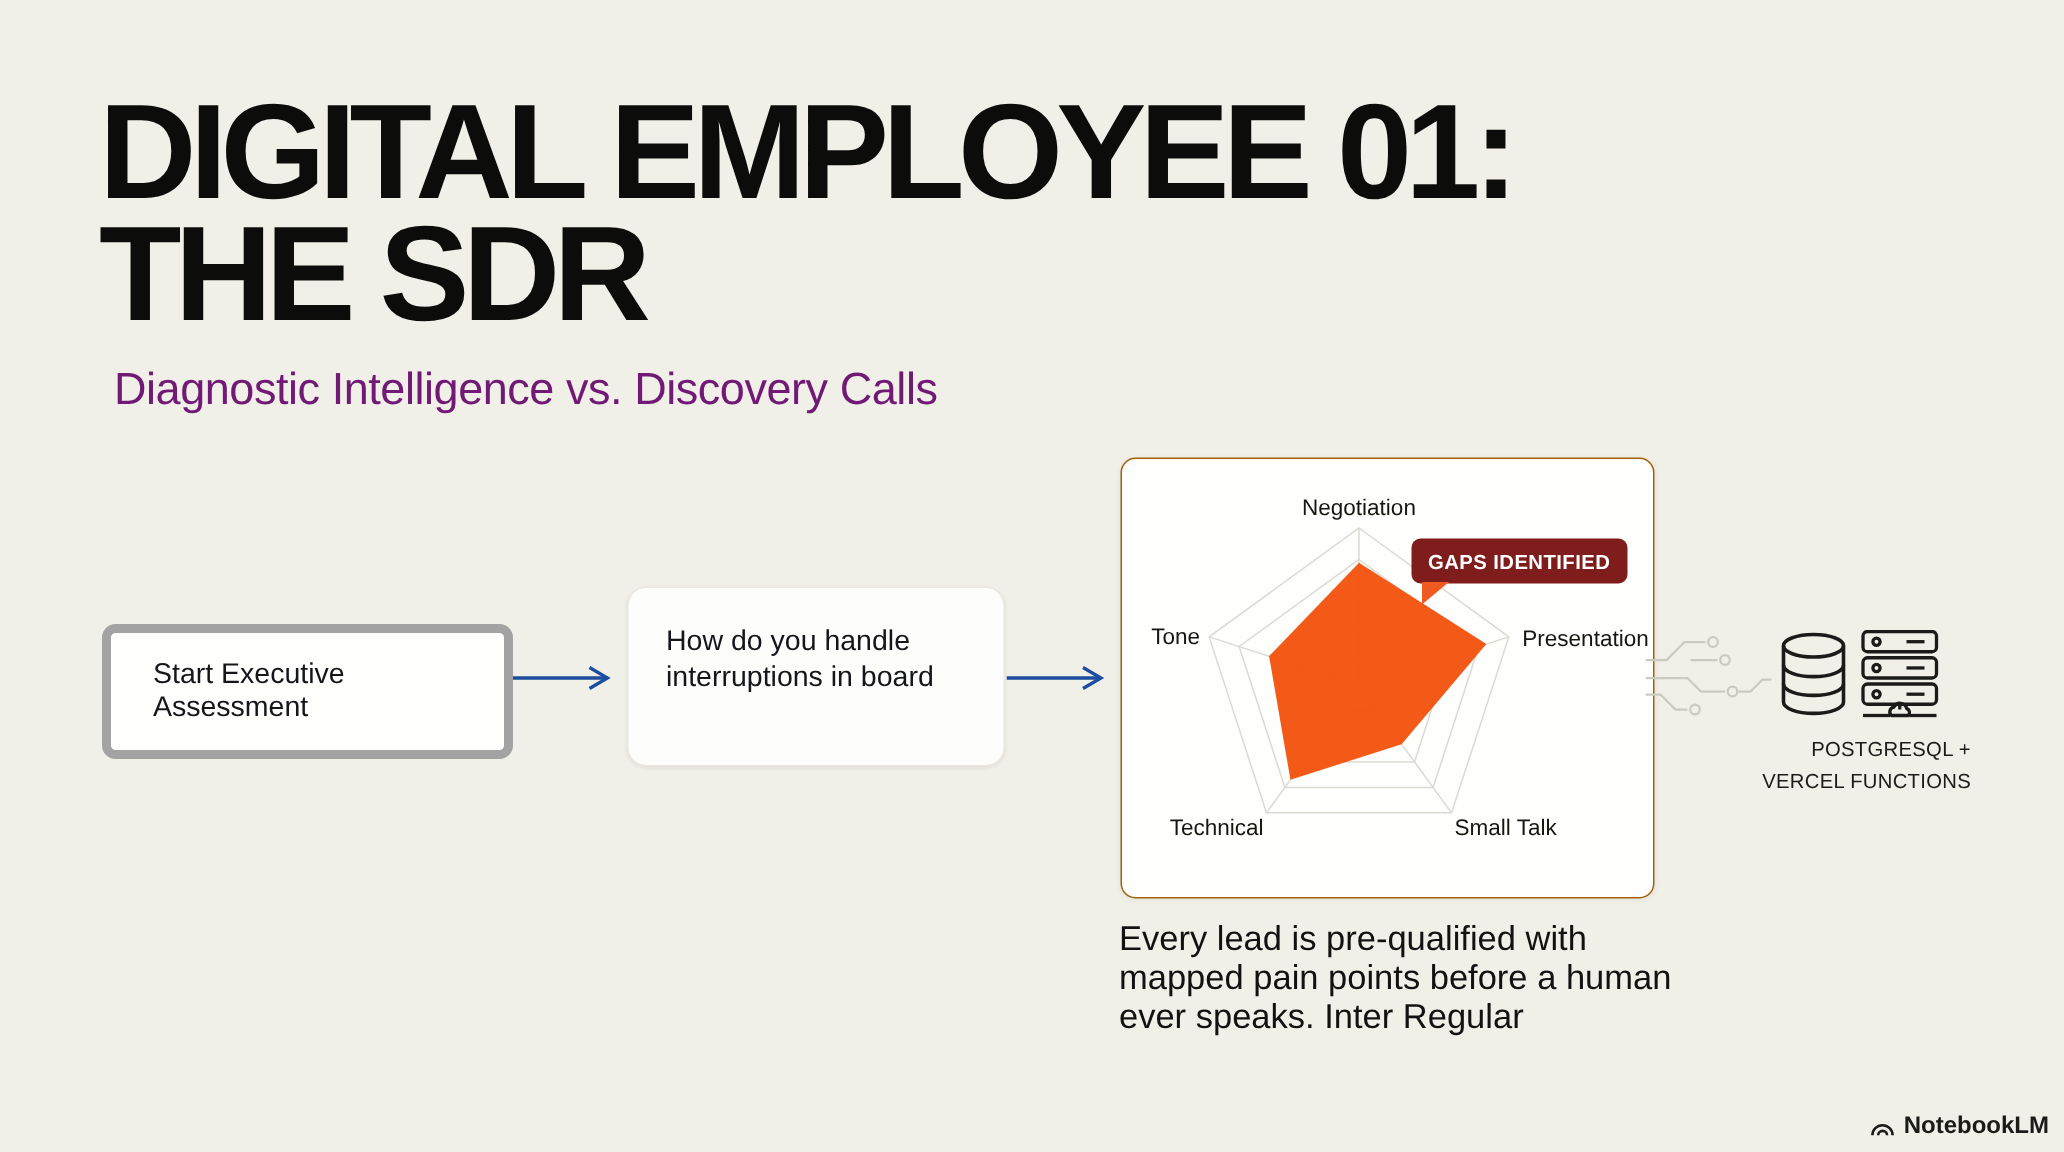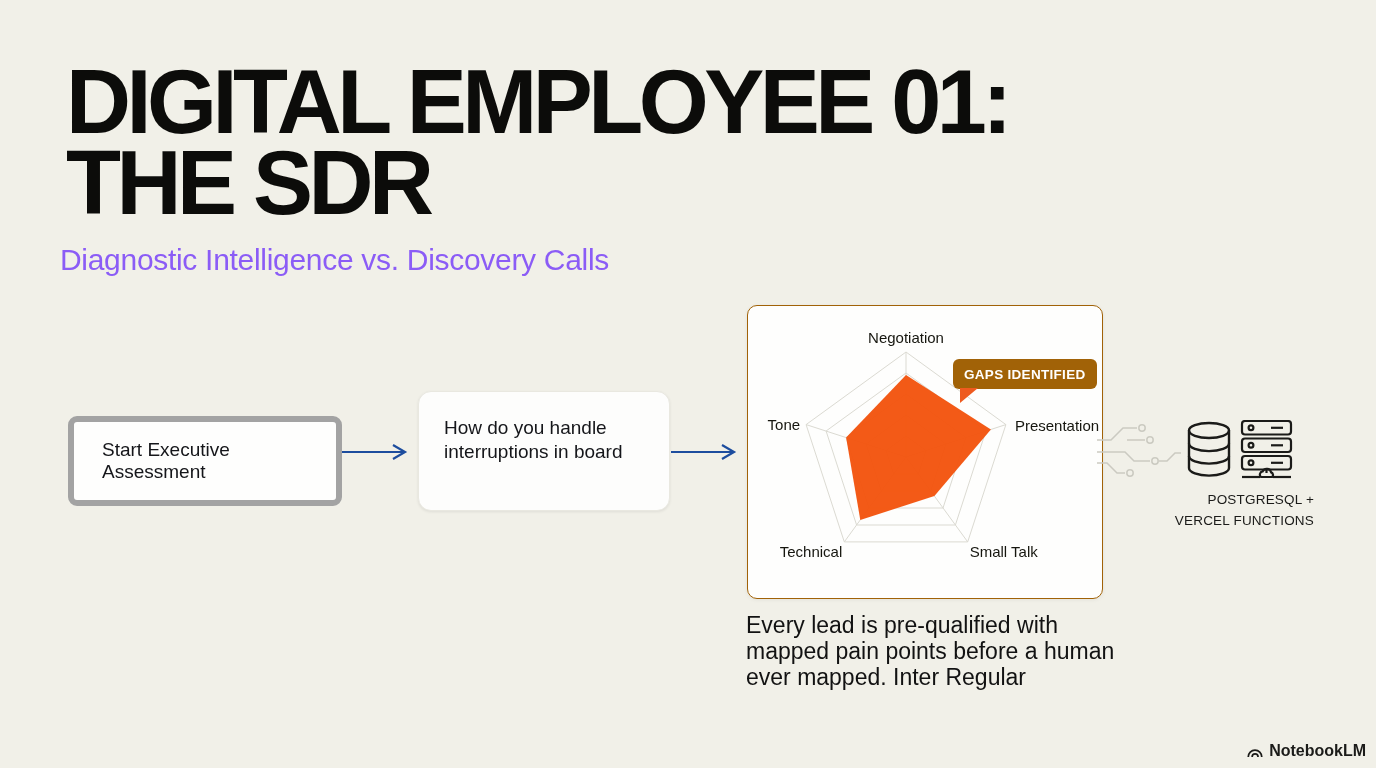--- a/index.html
+++ b/index.html
@@ -7,22 +7,22 @@
     position:relative; width:1376px; height:768px;
     background:#F1F0E8; overflow:hidden;
     font-family:"Liberation Sans", sans-serif; color:#141413;
   }
   .title{
     position:absolute; left:66px; top:62px;
     font-size:90px; line-height:81px; font-weight:800;
     letter-spacing:-4.5px; color:#0C0C0A; white-space:nowrap;
   }
   .subtitle{
-    position:absolute; left:60px; top:243px;
-    font-size:30px; letter-spacing:-0.3px; color:#8b5cf6;
+    position:absolute; left:76px; top:243px;
+    font-size:30px; letter-spacing:-0.3px; color:#701a75;
   }
   .start-btn{
     position:absolute; left:68px; top:416px; width:274px; height:90px;
     box-sizing:border-box; background:#FEFEFD;
     border:6px solid #a3a3a3; border-radius:9px;
     display:flex; align-items:center; justify-content:center;
     font-size:19px; color:#15161A; cursor:pointer;padding-left:28px;
   }
   .arrow{ position:absolute; width:72px; height:18px; }
   .arrow-1{ left:342px; top:443px; }
@@ -34,23 +34,23 @@
     padding:24px 18px 0 25px; font-size:19px; line-height:24px; color:#15161A;
   }
   .radar-card{
     position:absolute; left:747px; top:305px; width:354px; height:292px;
     background:#FEFEFD; border:1px solid #a16207; border-radius:10px;
     box-shadow:0 1px 4px rgba(0,0,0,0.06);
   }
   .radar-card svg{ position:absolute; left:0; top:0; }
   .badge{
     position:absolute; left:193px; top:53px; height:30px;
-    background:#a16207; color:#FFFFFF; border-radius:6px;
+    background:#7f1d1d; color:#FFFFFF; border-radius:6px;
     display:flex; align-items:center; padding:0 11px;
-    font-size:13.5px; font-weight:700; letter-spacing:0.3px; white-space:nowrap;margin-left:12px;
+    font-size:13.5px; font-weight:700; letter-spacing:0.3px; white-space:nowrap;
   }
   .badge::after{
     content:""; position:absolute; left:7px; bottom:-14px; width:0; height:0;
     border-top:15px solid #EE5A1F; border-right:18px solid transparent;
   }
   .circuit{ position:absolute; left:1097px; top:418px; }
   .db-icon{ position:absolute; left:1186px; top:421px; }
   .server-icon{ position:absolute; left:1240px; top:420px; }
   .stack-label{
     position:absolute; left:1164px; top:489px; width:150px;
@@ -164,21 +164,21 @@
   </svg>
 
   <div class="stack-label">
     <div>POSTGRESQL +</div>
     <div>VERCEL FUNCTIONS</div>
   </div>
 
   <div class="caption">
     <div>Every lead is pre-qualified with</div>
     <div>mapped pain points before a human</div>
-    <div>ever mapped. Inter Regular</div>
+    <div>ever speaks. Inter Regular</div>
   </div>
 
   <div class="footer">
     <svg width="18" height="15" viewBox="0 0 20 15">
       <g fill="none" stroke="#1B1B19" stroke-width="1.9">
         <path d="M2.5 13.5 a7.5 7.5 0 0 1 15 0"></path>
         <path d="M6.8 13.5 a3.3 3.3 0 0 1 6.6 0"></path>
       </g>
     </svg>
     <span>NotebookLM</span>

